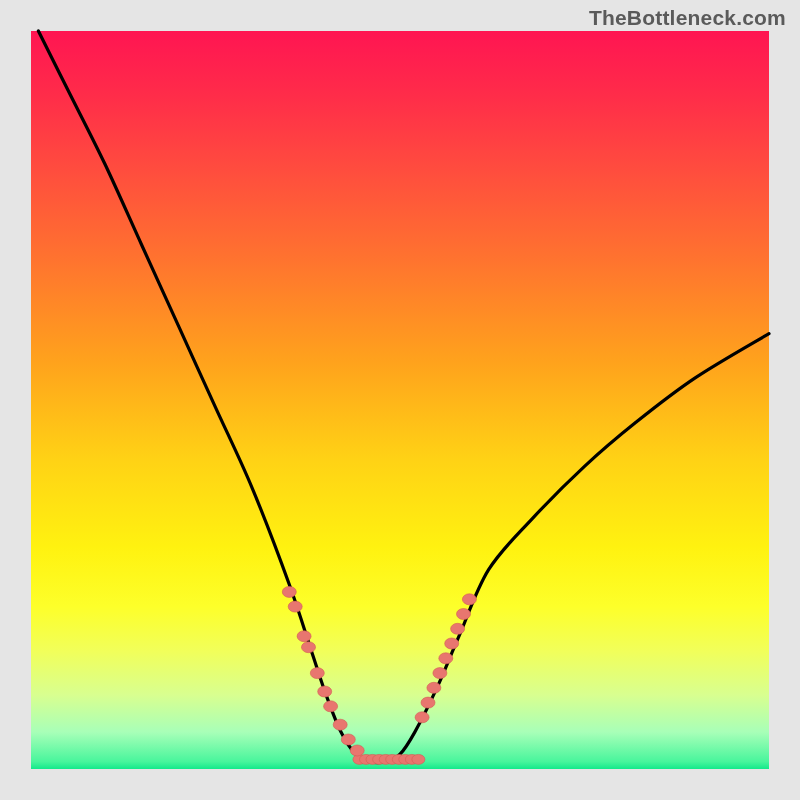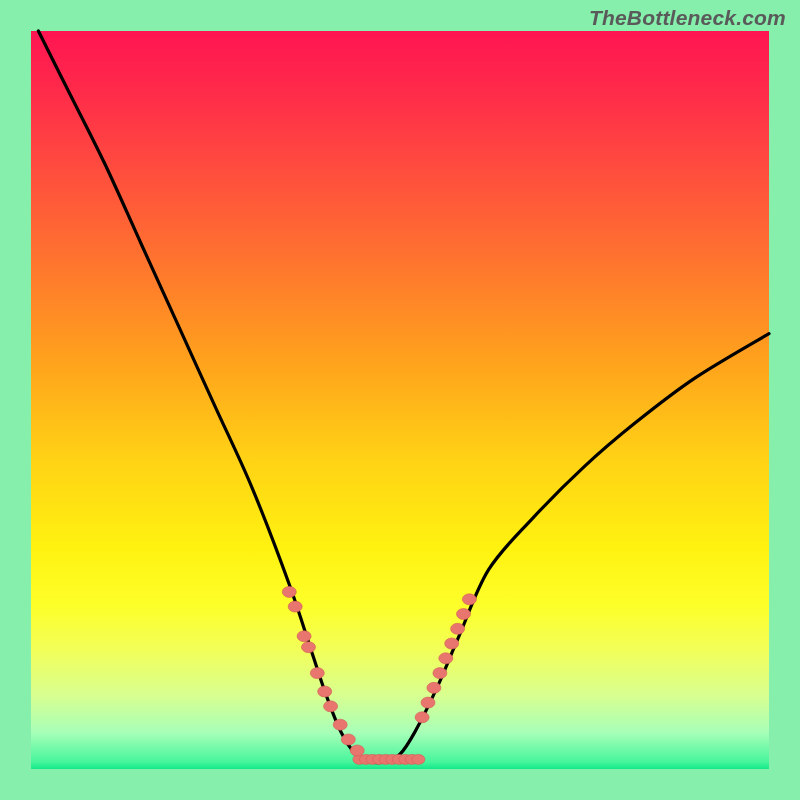--- a/index.html
+++ b/index.html
@@ -1,22 +1,21 @@
 <!DOCTYPE html>
 <html><head>
 <meta charset="utf-8">
 <style>
   * { margin: 0; padding: 0; box-sizing: border-box; }
   html, body { width: 800px; height: 800px; background: #000; overflow: hidden; }
   .outer {
     width: 800px;
     height: 800px;
-    background: #86efac;
+    background: #e5e5e5;
     position: relative;
-    font-style: italic;
   }
   .watermark {
     position: absolute;
     top: 6px;
     right: 14px;
     color: #5a5a5a;
     font-family: Arial, Helvetica, sans-serif;
     font-size: 21px;
     font-weight: 600;
     letter-spacing: 0.2px;

